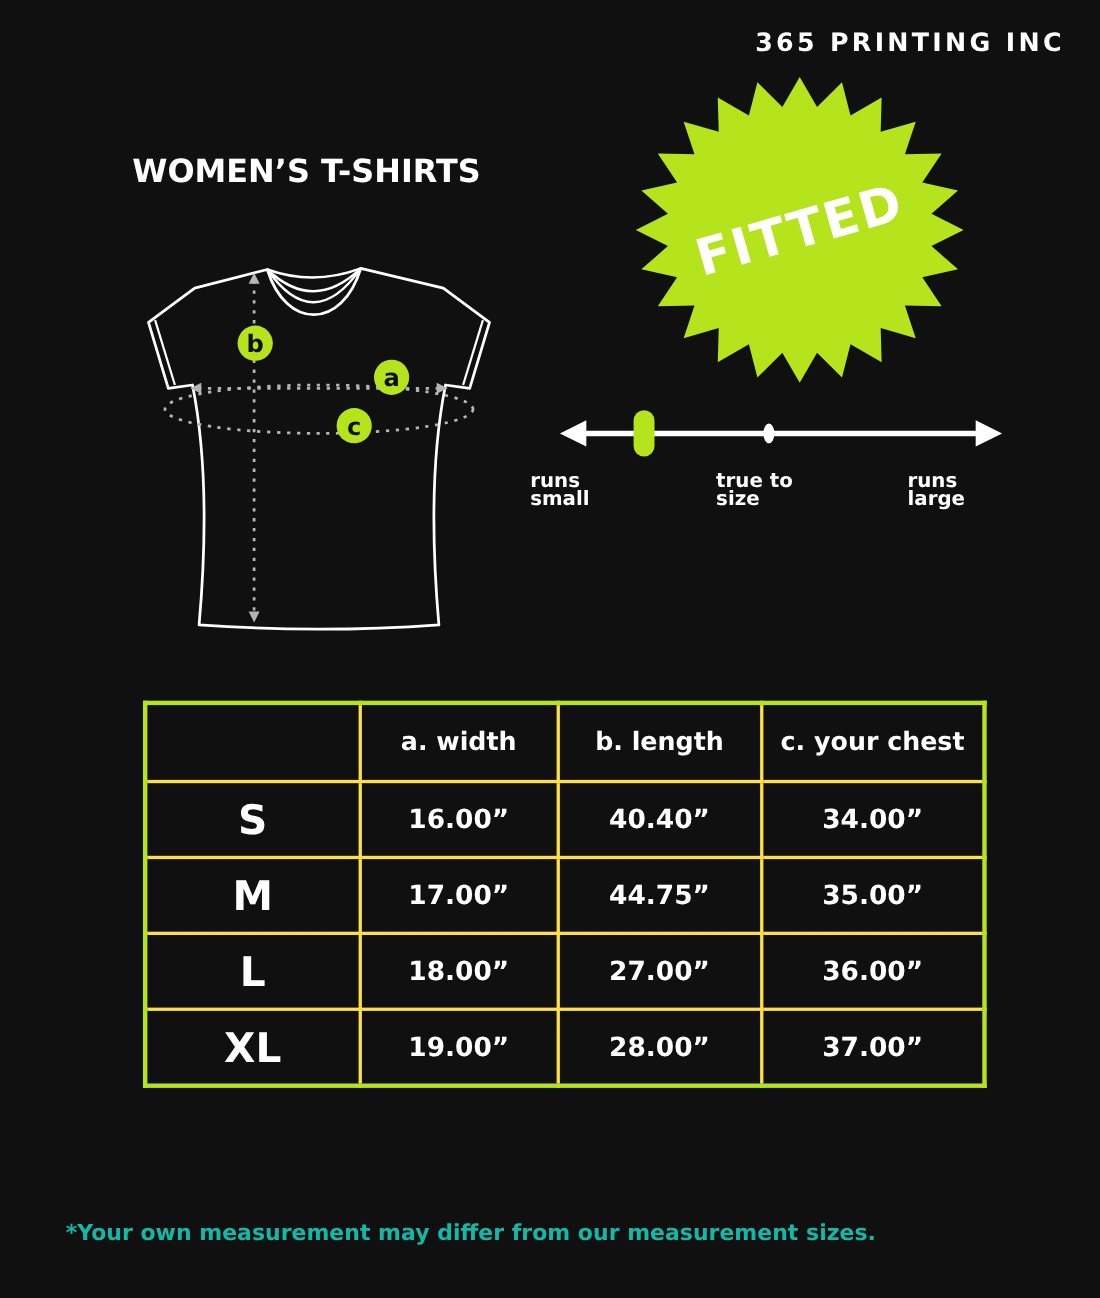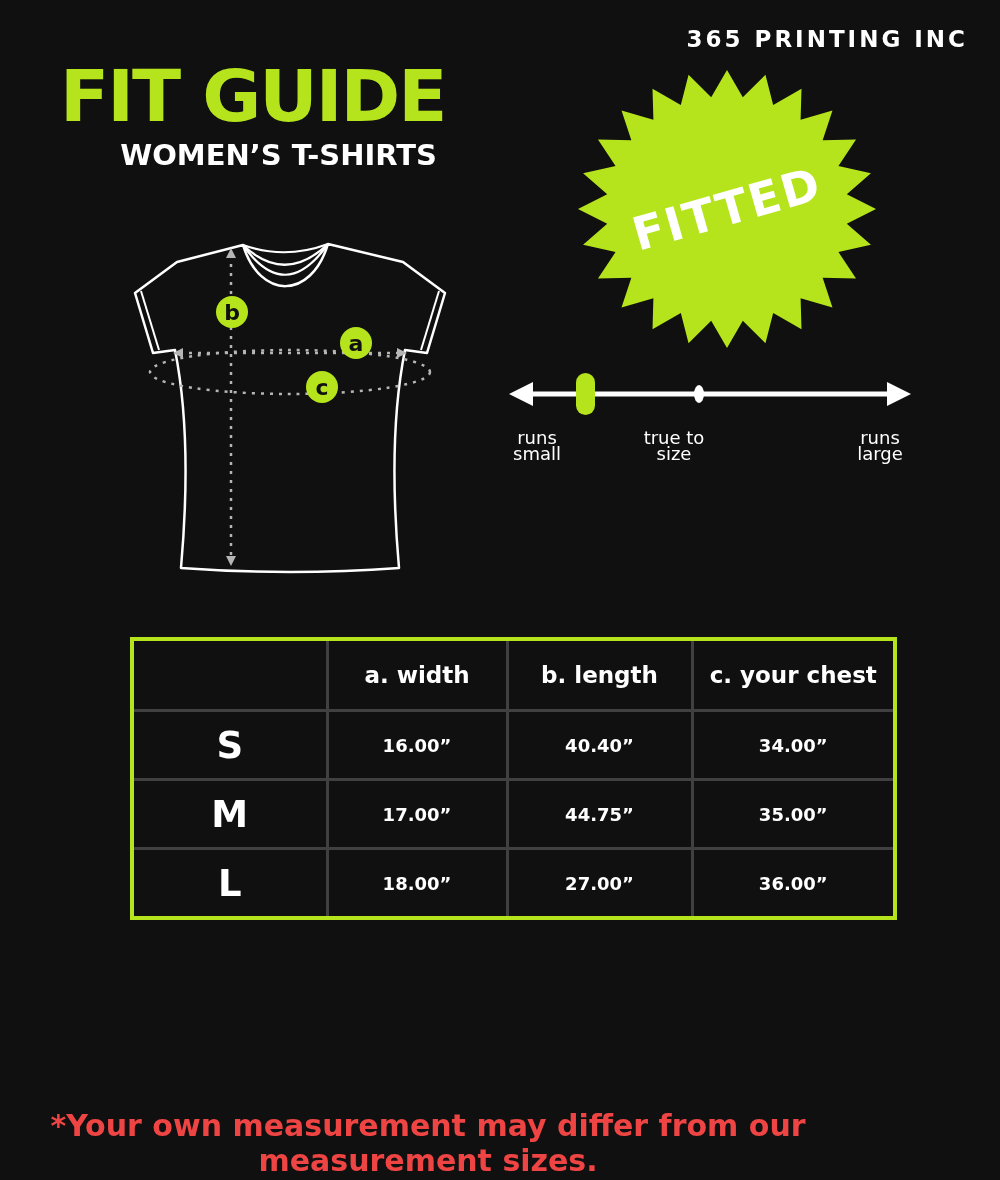--- a/index.html
+++ b/index.html
@@ -36,58 +36,57 @@
     clip-path:polygon(50% 0%,55.3% 9.8%,62.9% 1.7%,65.5% 12.6%,75% 6.7%,74.7% 17.9%,85.4% 14.6%,82.1% 25.3%,93.3% 25%,87.4% 34.5%,98.3% 37.1%,90.2% 44.7%,100% 50%,90.2% 55.3%,98.3% 62.9%,87.4% 65.5%,93.3% 75%,82.1% 74.7%,85.4% 85.4%,74.7% 82.1%,75% 93.3%,65.5% 87.4%,62.9% 98.3%,55.3% 90.2%,50% 100%,44.7% 90.2%,37.1% 98.3%,34.5% 87.4%,25% 93.3%,25.3% 82.1%,14.6% 85.4%,17.9% 74.7%,6.7% 75%,12.6% 65.5%,1.7% 62.9%,9.8% 55.3%,0% 50%,9.8% 44.7%,1.7% 37.1%,12.6% 34.5%,6.7% 25%,17.9% 25.3%,14.6% 14.6%,25.3% 17.9%,25% 6.7%,34.5% 12.6%,37.1% 1.7%,44.7% 9.8%);
     display:flex;align-items:center;justify-content:center;
   }
   .badge span{
     transform:rotate(-16deg);
     font-size:46px;font-weight:bold;letter-spacing:2px;color:#fff;
   }
   
   .scale-svg{position:absolute;left:505px;top:365px;width:410px;height:60px;}
   .scale-label{
-    position:absolute;top:430px;width:110px;text-align:center;
-    font-size:18px;line-height:16px;font-weight:normal;color:#fff;
+    position:absolute;top:430px;width:110px;
+    font-size:18px;line-height:16px;font-weight:bold;color:#fff;
   }
   .scale-label.l1{left:482px;}
-  .scale-label.l2{left:619px;}
+  .scale-label.l2{left:651px;}
   .scale-label.l3{left:825px;}
   .scale-label em{display:block;font-style:normal;}
   
   table.sizes{
     position:absolute;left:130px;top:637px;
     width:763px;border-collapse:collapse;table-layout:fixed;
     border:4px solid var(--accent);
   }
   table.sizes td,table.sizes th{
-    border:3px solid #404040;text-align:center;vertical-align:middle;
+    border:3px solid #fde047;text-align:center;vertical-align:middle;
     color:#fff;font-weight:bold;padding:0;
   }
   table.sizes col.c1{width:195px;}
   table.sizes col.c2{width:180px;}
   table.sizes col.c3{width:185px;}
   table.sizes col.c4{width:203px;}
   table.sizes tr.hdr th{height:68px;font-size:23px;}
-  table.sizes tr.row td{height:66px;font-size:18px;}
+  table.sizes tr.row td{height:66px;font-size:24px;}
   table.sizes tr.row td.size{font-size:37px;}
   
   .footnote{
     position:absolute;left:0;top:1108px;width:856px;text-align:center;
-    font-size:30px;font-weight:bold;color:#ef4444;
+    font-size:20px;font-weight:bold;color:#14b8a6;
   }
 </style>
 </head>
 <body>
 
 <div class="page" style="--accent:#b5e41c;">
 
   <div class="brand">365 PRINTING INC</div>
 
-  <div class="title">FIT GUIDE</div>
   <div class="subtitle">WOMEN’S T-SHIRTS</div>
 
   <div class="shirt-wrap">
     <svg width="360" height="385" viewBox="0 0 360 385">
 
       <path d="M133,30 C150,85 201,85 218,29 L293,47 L335,78 L317,138 L295,135
                C284,190 281,262 289,353 Q180,361 71,353 C79,262 76,190 65,135
                L43,138 L25,78 L67,47 Z" fill="none" stroke="#ffffff" stroke-width="2.5" stroke-linejoin="round"></path>
 
       <path d="M133,30 Q175,45 218,29" fill="none" stroke="#ffffff" stroke-width="2.2"></path>
@@ -165,18 +164,24 @@
       <td>17.00”</td>
       <td>44.75”</td>
       <td>35.00”</td>
     </tr>
     <tr class="row">
       <td class="size">L</td>
       <td>18.00”</td>
       <td>27.00”</td>
       <td>36.00”</td>
     </tr>
+    <tr class="row">
+      <td class="size">XL</td>
+      <td>19.00”</td>
+      <td>28.00”</td>
+      <td>37.00”</td>
+    </tr>
   </tbody>
     </table>
 
   <div class="footnote">*Your own measurement may differ from our measurement sizes.</div>
 
 </div>
 
 </body></html>

